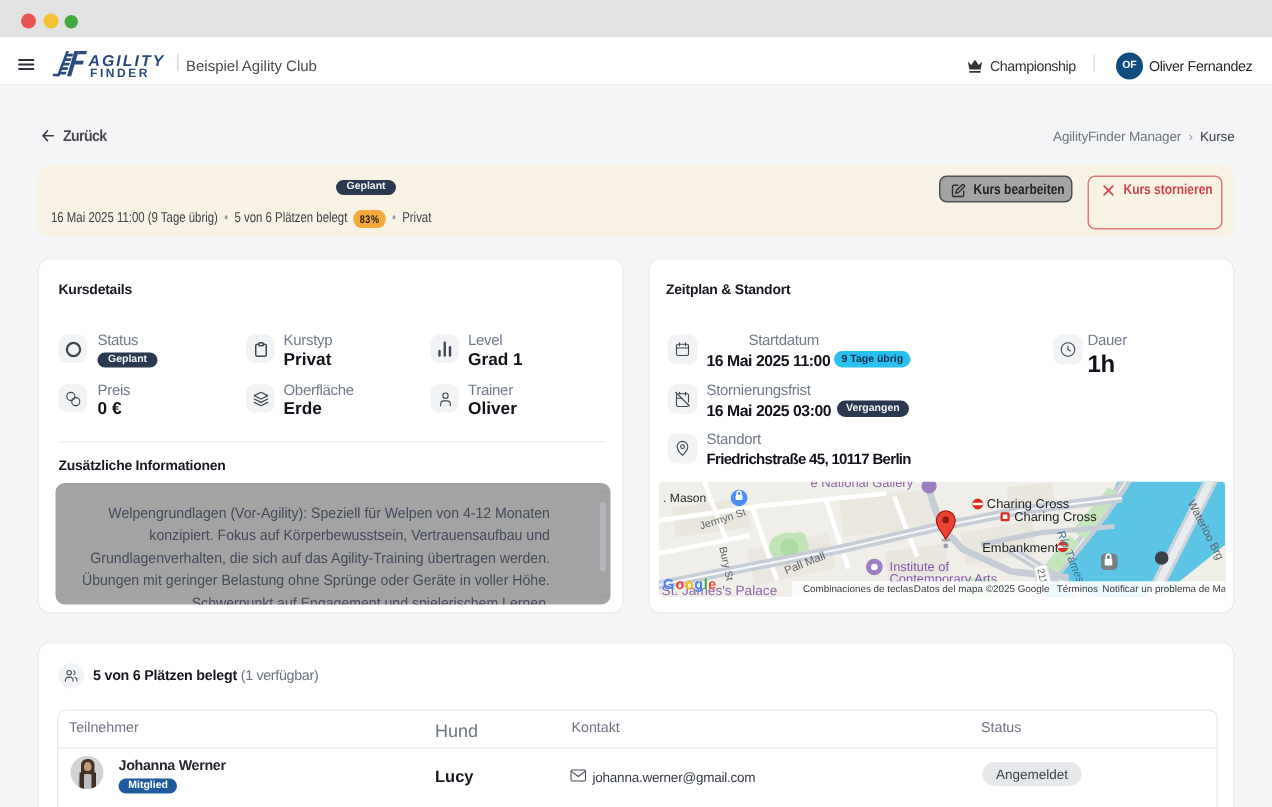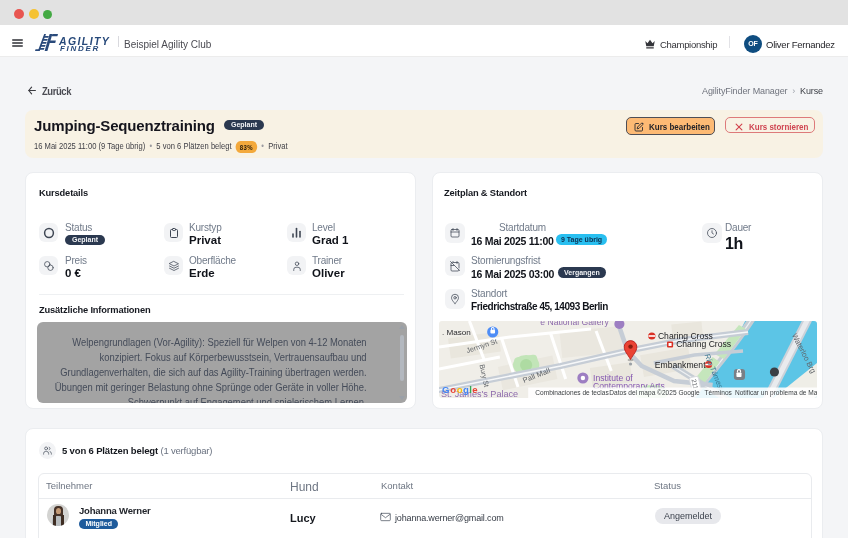--- a/index.html
+++ b/index.html
@@ -47,21 +47,21 @@
       <polygon points="17.4,0 23,0 22.4,2.2 16.7,2.2"></polygon>
       <polygon points="14.7,6.5 20.9,6.5 20.2,9 14,9"></polygon>
       <polygon points="9.1,1.9 13.9,1.9 13.2,3.7 8.4,3.7"></polygon>
       <polygon points="8,4.9 12.8,4.9 12.1,6.7 7.3,6.7"></polygon>
       <polygon points="6.9,7.9 11.7,7.9 11,9.7 6.2,9.7"></polygon>
       <polygon points="5.8,10.9 10.6,10.9 9.9,12.7 5.1,12.7"></polygon>
       <polygon points="4.7,13.9 9.5,13.9 8.8,15.7 4,15.7"></polygon>
     </g>
   </svg>
   <div class="abs navy" style="left:59px; top:9.5px; font-size:10.5px; font-weight:bold; font-style:italic; letter-spacing:1.4px;">AGILITY</div>
-  <div class="abs navy" style="left:60px; top:18.5px; font-size:8px; font-weight:bold; font-style:italic; letter-spacing:1.7px;">FINDER</div>
+  <div class="abs navy" style="left:60px; top:18.5px; font-size:8px; font-weight:bold; letter-spacing:1.7px;">FINDER</div>
   <div class="abs" style="left:118px; top:11px; width:1px; height:11px; background:#d9d9de;"></div>
   <div class="abs" style="left:124px; top:13.5px; font-size:10px; color:#4b4b52;">Beispiel Agility Club</div>
 
   <svg class="abs" style="left:644px; top:14px;" width="12" height="10" viewBox="0 0 24 20">
     <path d="M2.5 4 L7 8.5 L12 1.5 L17 8.5 L21.5 4 L19.5 14.5 L4.5 14.5 Z M4.5 16.5 h15 v2.5 h-15 Z" fill="#34353a"></path>
   </svg>
   <div class="abs" style="left:660px; top:14px; font-size:9.5px; font-weight:500; color:#333338; letter-spacing:-0.3px;">Championship</div>
   <div class="abs" style="left:729px; top:11px; width:1px; height:12px; background:#e2e2e6;"></div>
   <div class="abs" style="left:744px; top:9.5px; width:18px; height:18px; border-radius:50%; background:#0f4d80; color:#fff; font-size:7px; font-weight:bold; text-align:center; line-height:18px;">OF</div>
   <div class="abs" style="left:766px; top:14px; font-size:9.5px; font-weight:500; color:#26262b; letter-spacing:-0.25px;">Oliver Fernandez</div>
@@ -70,34 +70,33 @@
 <svg class="abs" style="left:28px; top:85.5px;" width="8" height="9" viewBox="0 0 8 9">
   <g stroke="#3b3b41" stroke-width="1.15" fill="none" stroke-linecap="round" stroke-linejoin="round">
     <line x1="0.8" y1="4.5" x2="7.4" y2="4.5"></line>
       <polyline points="3.6,1.2 0.8,4.5 3.6,7.8"></polyline>
   </g>
 </svg>
 <div class="abs" style="left:41.5px; top:85px; font-size:10.5px; font-weight:bold; color:#4a4b52; letter-spacing:-0.45px; transform:scaleX(0.9); transform-origin:0 0;">Zurück</div>
 <div class="abs" style="left:523px; top:86px; width:300px; text-align:right; font-size:9px; color:#70747e; letter-spacing:-0.1px;">AgilityFinder Manager &nbsp;<span style="color:#9ca1aa;">›</span>&nbsp; <span style="color:#3c3f46;">Kurse</span></div>
 
 <div class="abs" style="left:25px; top:110px; width:798px; height:48px; background:#f8f2e4; border-radius:8px;">
-  <div class="abs" style="left:9px; top:7px; font-size:15px; font-weight:800; color:#15151d; letter-spacing:-0.15px;">Jumping-Sequenztraining</div>
   <div class="abs badge-navy" style="left:199px; top:10px;">Geplant</div>
   <div class="abs" style="left:9px; top:30px; font-size:9.5px; color:#3e3e45; transform:scaleX(0.8); transform-origin:0 0; white-space:nowrap;">16 Mai 2025 11:00 (9 Tage übrig) &nbsp;<span style="color:#9a9a9f;">•</span>&nbsp; 5 von 6 Plätzen belegt &nbsp;<span style="background:#f3a93c; color:#23190a; font-weight:bold; font-size:7.5px; padding:1.5px 5px; border-radius:6px; letter-spacing:0.5px;">83%</span>&nbsp; <span style="color:#9a9a9f;">•</span>&nbsp; Privat</div>
 
-  <div class="abs" style="left:601px; top:7px; width:89px; height:18px; background:#fdba74; border:1px solid #4e4e55; border-radius:5px; white-space:nowrap;">
+  <div class="abs" style="left:601px; top:7px; width:89px; height:18px; background:#a3a3a3; border:1px solid #4e4e55; border-radius:5px; white-space:nowrap;">
     <svg class="abs" style="left:7px; top:3.5px;" width="10" height="10" viewBox="0 0 20 20">
       <g stroke="#2b2b30" stroke-width="1.8" fill="none" stroke-linecap="round" stroke-linejoin="round">
         <path d="M9 3 H4 a2 2 0 0 0 -2 2 v11 a2 2 0 0 0 2 2 h11 a2 2 0 0 0 2 -2 v-5"></path>
         <path d="M17.4 2.6 a2 2 0 0 1 0 2.8 L10 12.8 l-3.6 0.8 0.8-3.6 7.4-7.4 a2 2 0 0 1 2.8 0 z"></path>
       </g>
     </svg>
     <div class="abs" style="left:22px; top:3px; font-size:9.5px; font-weight:bold; color:#222228; transform:scaleX(0.84); transform-origin:0 0; white-space:nowrap;">Kurs bearbeiten</div>
   </div>
-  <div class="abs" style="left:700px; top:7px; width:90px; height:16px; border:1px solid #dd7a7a; border-radius:5px; white-space:nowrap;">
+  <div class="abs" style="left:700px; top:7px; width:90px; height:36px; border:1px solid #dd7a7a; border-radius:5px; white-space:nowrap;">
     <svg class="abs" style="left:9px; top:4.5px;" width="8" height="8" viewBox="0 0 10 10">
       <g stroke="#d2434d" stroke-width="1.4" stroke-linecap="round">
         <line x1="1.4" y1="1.4" x2="8.6" y2="8.6"></line>
           <line x1="8.6" y1="1.4" x2="1.4" y2="8.6"></line>
       </g>
     </svg>
     <div class="abs" style="left:23px; top:3px; font-size:9.5px; font-weight:bold; color:#cf4450; transform:scaleX(0.84); transform-origin:0 0; white-space:nowrap;">Kurs stornieren</div>
   </div>
 </div>
 
@@ -207,21 +206,21 @@
   <div class="abs val" style="left:38px; top:95px; font-size:10.5px; letter-spacing:-0.3px;">16 Mai 2025 03:00</div>
   <div class="abs badge-navy" style="left:125px; top:94px; line-height:11px; padding:0 6px;">Vergangen</div>
 
   <div class="ibox" style="left:12px; top:116px; width:20px; height:20px;">
     <svg class="ic" width="12" height="12" viewBox="0 0 24 24" stroke-width="2">
         <path d="M12 21 C12 21 5 14.5 5 9.5 a7 7 0 0 1 14 0 C19 14.5 12 21 12 21 Z"></path>
         <circle cx="12" cy="9.5" r="2.5"></circle>
       </svg>
   </div>
   <div class="abs lbl" style="left:38px; top:115px;">Standort</div>
-  <div class="abs val" style="left:38px; top:128px; font-size:10px; letter-spacing:-0.45px;">Friedrichstraße 45, 14093 Berlin</div>
+  <div class="abs val" style="left:38px; top:128px; font-size:10px; letter-spacing:-0.45px;">Friedrichstraße 45, 10117 Berlin</div>
 
   <div class="abs" style="left:6px; top:148px; width:378px; height:77px; border-radius:3px; overflow:hidden;">
     <svg width="378" height="77" viewBox="0 0 373 77" preserveAspectRatio="none" font-family="Liberation Sans, sans-serif">
       <rect width="373" height="77" fill="#f0eee8"></rect>
 
       <rect x="10" y="14" width="50" height="20" fill="#e9e6dd" transform="rotate(-8 35 24)"></rect>
       <rect x="120" y="8" width="60" height="26" fill="#eae7df" transform="rotate(-6 150 20)"></rect>
       <rect x="200" y="30" width="48" height="22" fill="#e9e6dd" transform="rotate(-10 224 41)"></rect>
       <rect x="60" y="40" width="55" height="24" fill="#eae7df" transform="rotate(-12 87 52)"></rect>
       <rect x="150" y="44" width="40" height="20" fill="#e9e6dd" transform="rotate(-8 170 54)"></rect>

